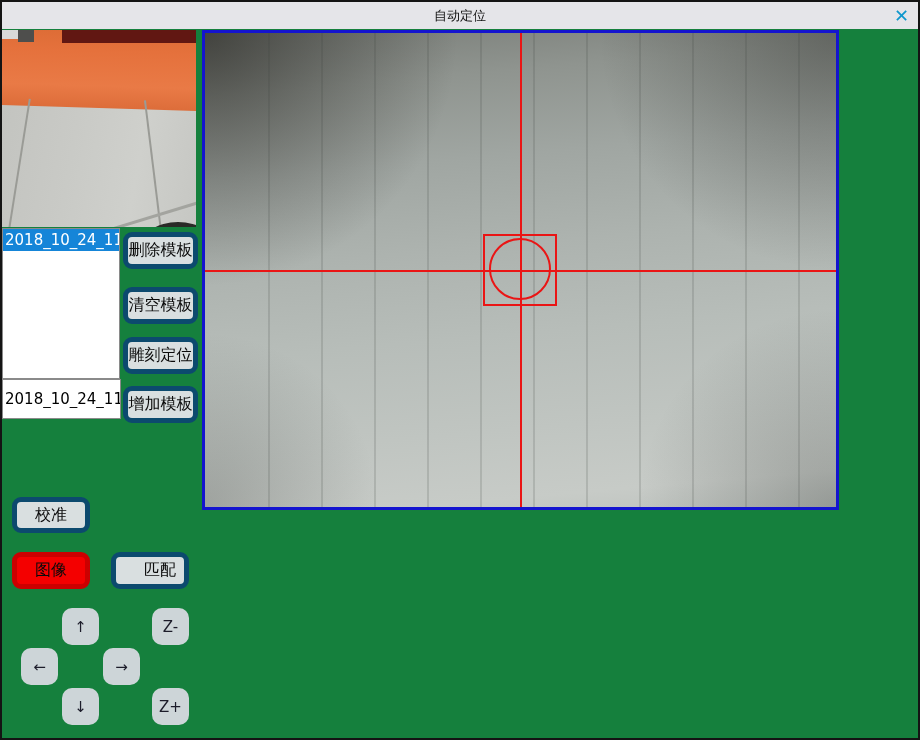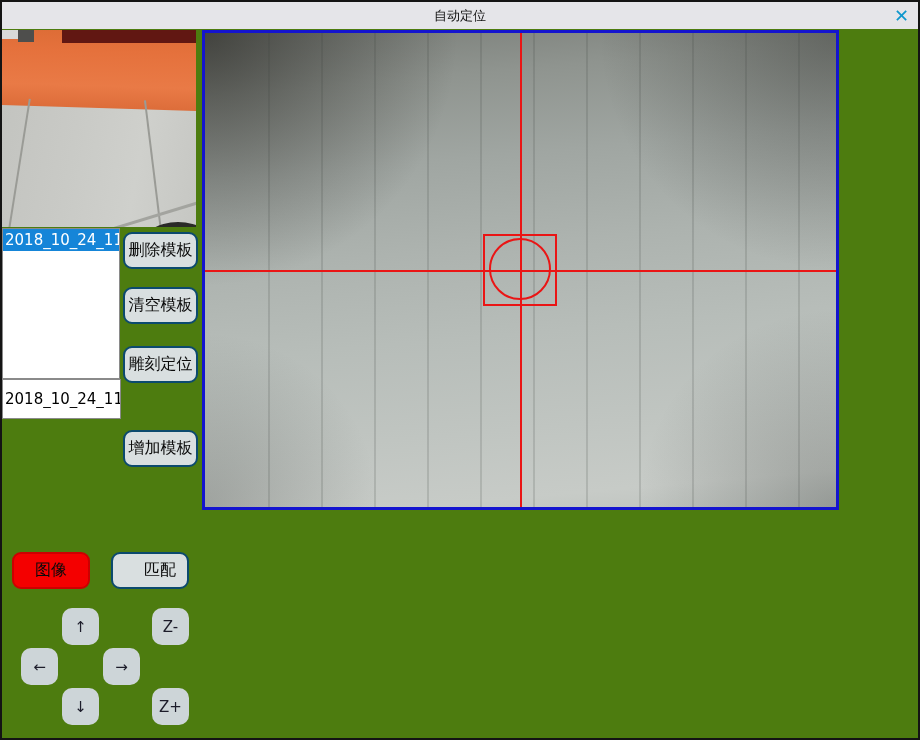--- a/index.html
+++ b/index.html
@@ -1,18 +1,18 @@
 <!DOCTYPE html>
 <html><head>
 <meta charset="utf-8">
 <style>
   html,body { margin:0; padding:0; background:#cfcfcf; }
   #window {
     position:relative; width:920px; height:740px;
-    background:#4d7c0f; border:2px solid #141414; box-sizing:border-box;
+    background:#15803d; border:2px solid #141414; box-sizing:border-box;
     font-family:"DejaVu Sans","Liberation Sans",sans-serif;
     overflow:hidden;
   }
   .abs { position:absolute; }
 
   
   .titlebar { left:0; top:0; width:916px; height:27px; background:#e5e5e9; }
   .title { width:100%; text-align:center; line-height:27px; font-size:13px; color:#111; display:block; }
   .close { position:absolute; right:9px; top:2px; color:#0f97cd; font-weight:bold; font-size:18px; line-height:24px; cursor:pointer; }
 
@@ -33,25 +33,25 @@
   
   .listbox { left:0; top:226px; width:118px; height:151px; background:#ffffff; border:1px solid #8a8a8a; box-sizing:border-box; overflow:hidden; }
   .listitem { height:22px; line-height:22px; font-size:15px; padding-left:2px; white-space:nowrap; }
   .listitem.selected { background:#1585d8; color:#ffffff; }
   .namefield { left:0; top:377px; width:119px; height:40px; background:#ffffff; border:1px solid #8a8a8a;
     box-sizing:border-box; font-size:15px; padding:0 0 0 2px; color:#000;
     font-family:"DejaVu Sans","Liberation Sans",sans-serif; }
 
   
   .btn { display:flex; align-items:center; justify-content:center;
-    background:#d9dfe0; border:2px solid #0c4a6e; border-radius:9px;
+    background:#d9dfe0; border:5px solid #0c4a6e; border-radius:9px;
     font-size:16px; color:#0a0a0a; cursor:pointer; box-sizing:border-box; }
   .tbtn { left:121px; width:75px; height:37px; }
   #btn-delete  { top:230px; } #btn-clear { top:285px;text-align:center; }
-  #btn-engrave { top:344px; } #btn-add   { top:384px;margin-top:44px; }
+  #btn-engrave { top:335px; } #btn-add   { top:384px; }
   #btn-poscut  { left:9px;  top:441px; width:179px; height:36px; font-size:17px; }
   #btn-calib   { left:10px; top:495px; width:78px;  height:36px; }
   #btn-set     { left:109px;top:495px; width:78px;  height:36px; }
   #btn-image   { left:10px; top:550px; width:78px;  height:37px; background:#f40000; border-color:#cc0000; }
   #btn-match   { left:109px;top:550px; width:78px;  height:37px;padding-left:20px; }
 
   .jog { width:37px; height:37px; border-radius:10px; background:#cdd5d8; border:none;
     display:flex; align-items:center; justify-content:center; font-size:15px; color:#1c1c2a; cursor:pointer; }
   #jog-up { left:60px; top:606px; } #jog-zm { left:150px; top:606px; }
   #jog-lf { left:19px; top:646px; } #jog-rt { left:101px; top:646px; }
@@ -101,20 +101,21 @@
     <div class="listitem selected">2018_10_24_11</div>
   </div>
 
   <input class="abs namefield" type="text" value="2018_10_24_11" style="">
 
   <div class="abs btn tbtn" id="btn-delete">删除模板</div>
   <div class="abs btn tbtn" id="btn-clear">清空模板</div>
   <div class="abs btn tbtn" id="btn-engrave">雕刻定位</div>
   <div class="abs btn tbtn" id="btn-add">增加模板</div>
 
+  <div class="abs btn" id="btn-calib">校准</div>
   <div class="abs btn" id="btn-image">图像</div>
   <div class="abs btn" id="btn-match">匹配</div>
 
   <div class="abs jog" id="jog-up">↑</div>
   <div class="abs jog" id="jog-zm">Z-</div>
   <div class="abs jog" id="jog-lf">←</div>
   <div class="abs jog" id="jog-rt">→</div>
   <div class="abs jog" id="jog-dn">↓</div>
   <div class="abs jog" id="jog-zp">Z+</div>
 

